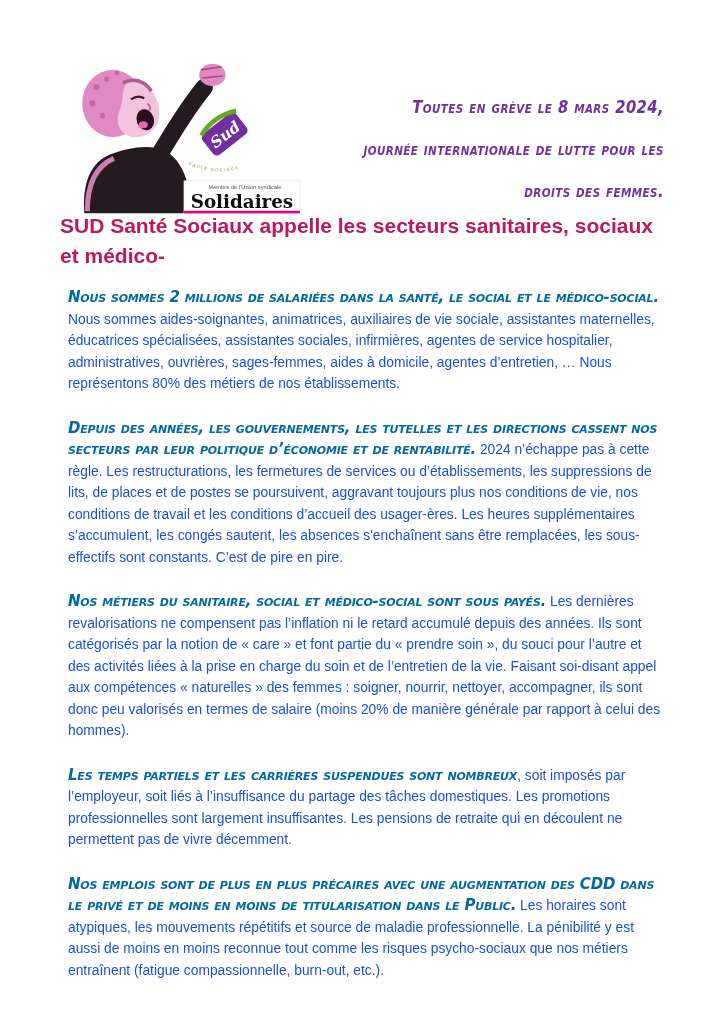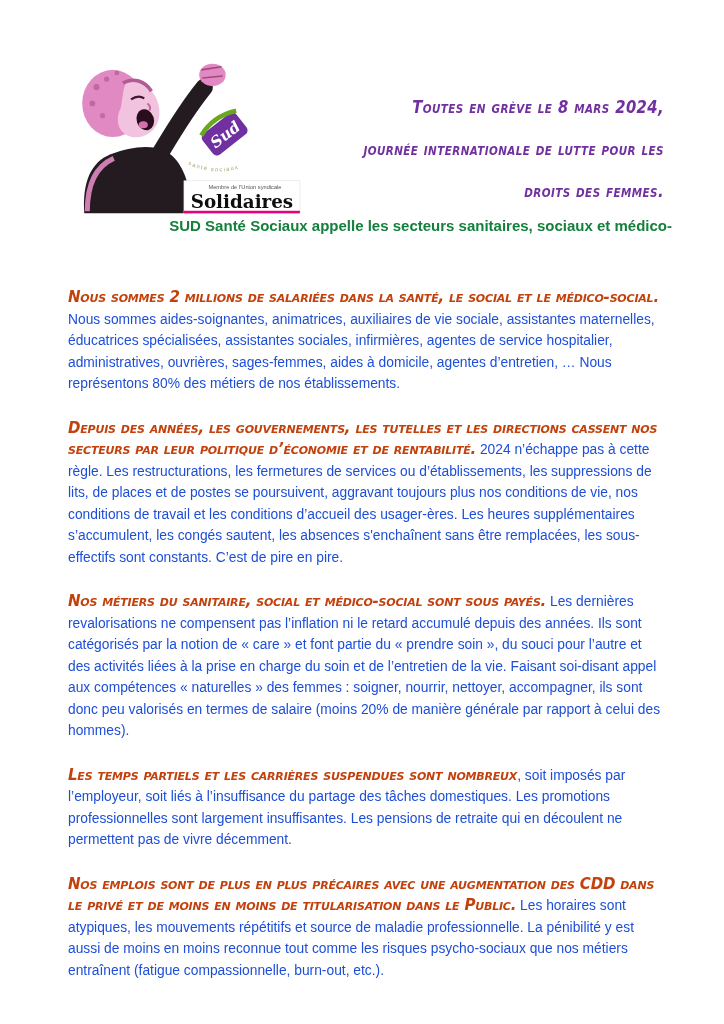--- a/index.html
+++ b/index.html
@@ -18,30 +18,30 @@
     font-family:"DejaVu Sans",sans-serif;
     font-weight:bold;font-style:italic;font-variant:small-caps;
     font-size:18.5px;letter-spacing:.5px;line-height:42px;
     transform:scaleX(.80);transform-origin:100% 0;
     white-space:nowrap;
   }
 
   
   .subtitle{
     position:absolute;top:211px;left:60px;right:52px;
-    text-align:right;color:#15803d;
-    font-weight:bold;font-size:15px;line-height:30px;
+    text-align:left;color:#be185d;
+    font-weight:bold;font-size:21px;line-height:30px;
     font-family:"Liberation Sans",sans-serif;
   }
 
   
   .content{position:absolute;top:287px;left:68px;width:596px;color:#1a1a1a;}
   .para{margin:0 0 23px 0;font-size:13.8px;line-height:21.5px;}
   .lead{
-    color:#c2410c;font-weight:bold;font-style:italic;
+    color:#0369a1;font-weight:bold;font-style:italic;
     font-variant:small-caps;font-family:"DejaVu Sans",sans-serif;
     font-size:15px;letter-spacing:-.2px;
   }
   .pbody{color:#1d4ed8;}
 </style>
 </head>
 <body>
 
 <div class="page">
 

